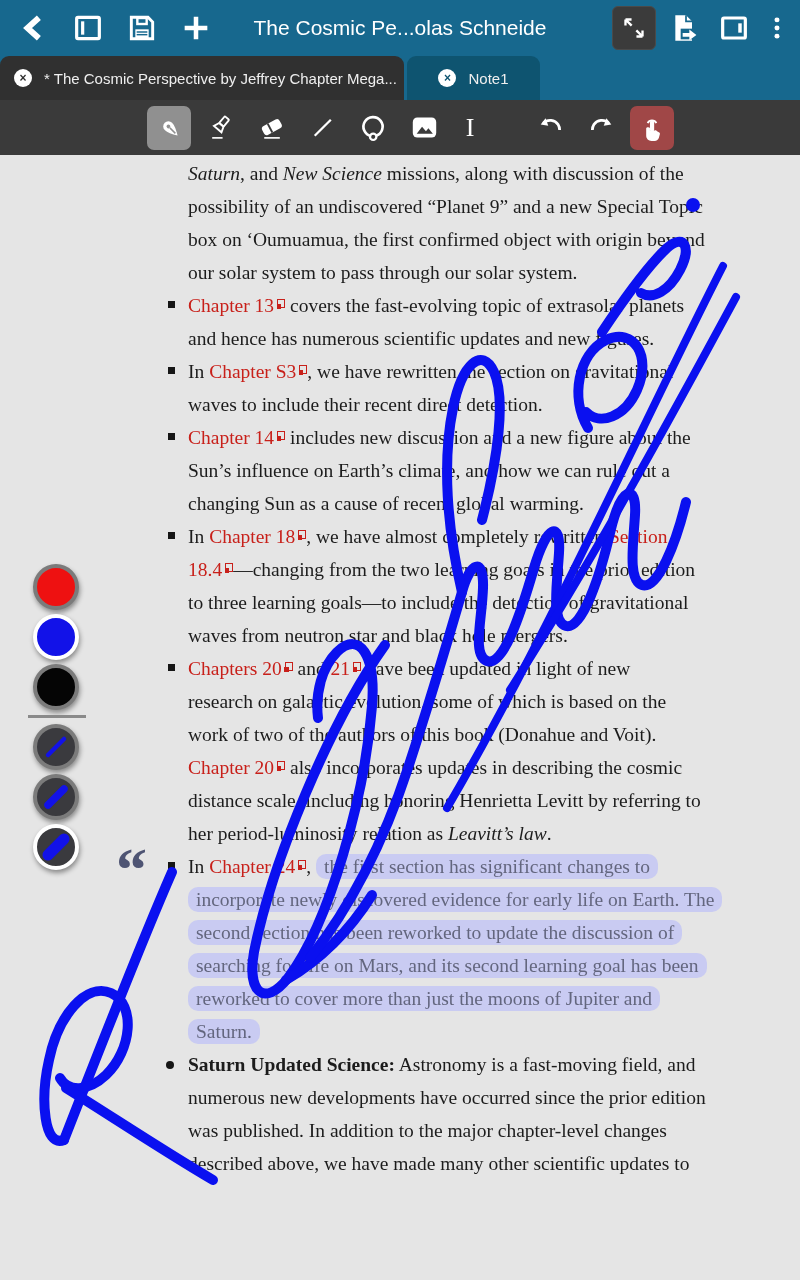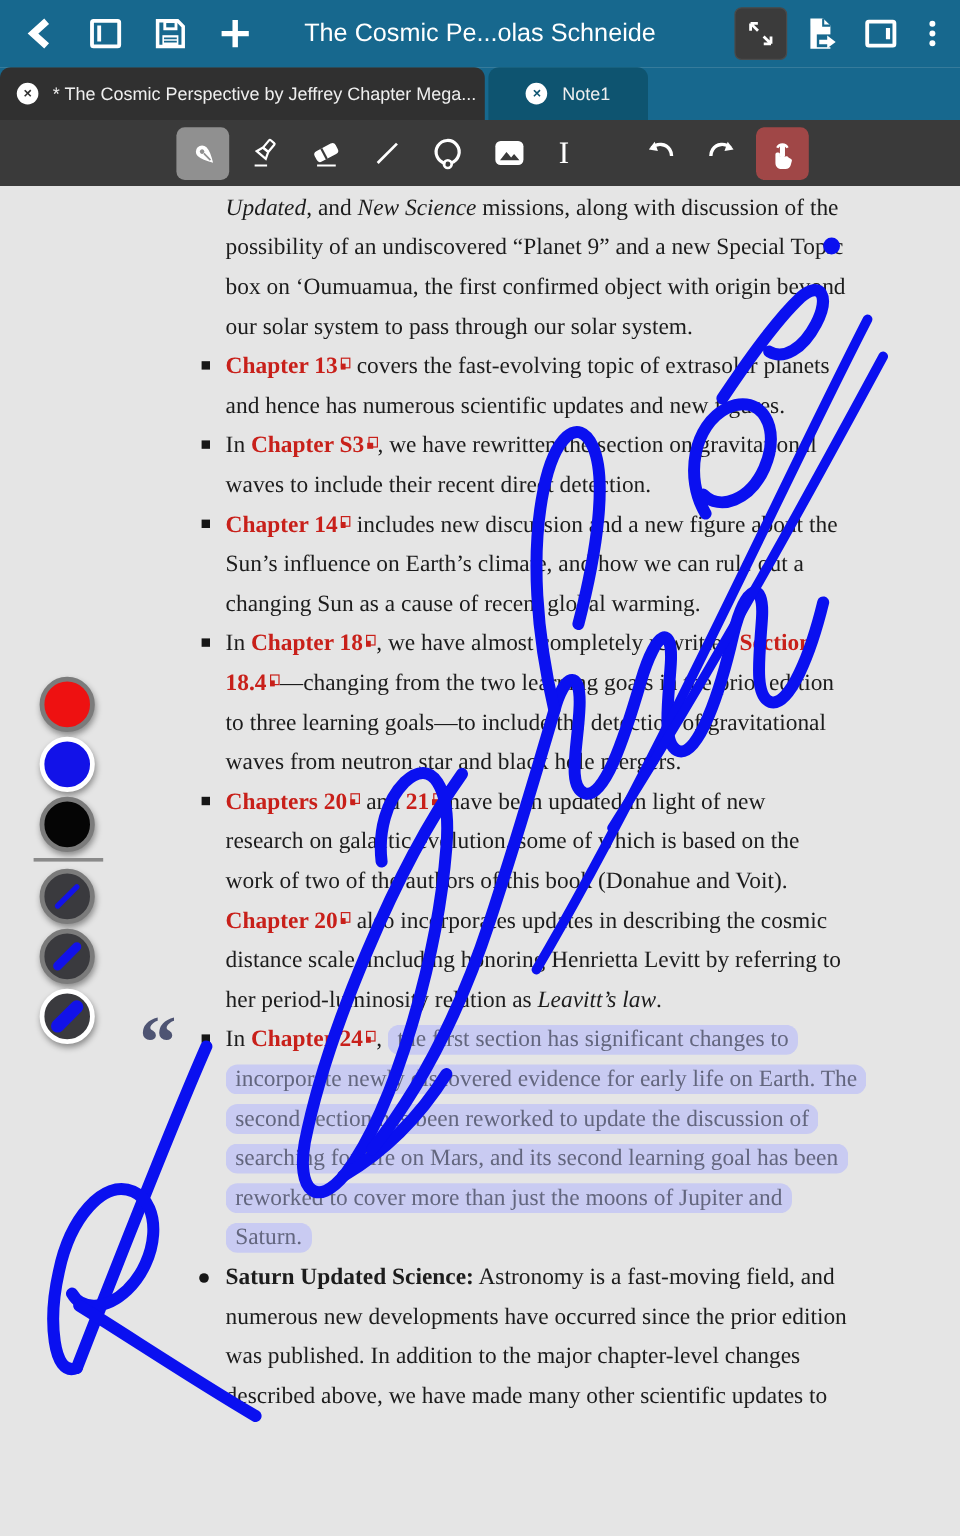--- a/index.html
+++ b/index.html
@@ -29,21 +29,21 @@
   .tool.sel-gray { background:#909090; }
   .tool.sel-red { background:#a04747; }
   .tool-spacer { width:34px; }
   .anntoolbar svg { display:block; }
 
   
   .doc { position:absolute; left:188px; top:157px; width:604px; font-family:"Liberation Serif","DejaVu Serif",serif; font-size:19.5px; line-height:33px; color:#1c1c1c; z-index:2; }
   .block { position:relative; }
   .bullet { position:absolute; left:-20px; top:12px; width:7px; height:7px; background:#161616; }
   .bullet.round-bullet { border-radius:50%; width:8px; height:8px; top:13px; left:-22px; }
-  .ref { color:#c8201a;font-weight:bold; }
+  .ref { color:#c8201a; }
   .lic { display:inline-block; width:8px; height:9px; border:1.5px solid #c8201a; margin-left:3px; vertical-align:4px; position:relative; }
   .lic::after { content:""; position:absolute; left:-1.5px; bottom:-1.5px; width:4.5px; height:4.5px; background:#c8201a; }
   .hl { background:#c9cbf2; color:#63667e; border-radius:10px; padding:2px 8px; -webkit-box-decoration-break:clone; box-decoration-break:clone; }
   .quote-mark { position:absolute; left:116px; top:838px; font-family:"Liberation Serif",serif; font-weight:bold; font-size:62px; line-height:1; color:#4e5473; z-index:3; }
 
   
   .palette { position:absolute; left:33px; top:564px; z-index:8; }
   .swatch { width:46px; height:46px; border-radius:50%; border:4px solid #7b7b7b; box-shadow:1px 3px 5px rgba(0,0,0,.40); margin-bottom:4px; }
   .swatch.selected { border-color:#ffffff; }
   .pal-divider { width:58px; height:3px; background:#8a8a8a; margin:5px 0 6px -5px; }
@@ -198,21 +198,21 @@
     <div class="tool sel-red">
       <svg width="28" height="28" viewBox="0 0 26 26">
           <path d="M9 8.5 a4.4 4.4 0 0 1 8 0" fill="none" stroke="#fff" stroke-width="1.8"></path>
           <rect x="11.1" y="5.5" width="3.9" height="11" rx="1.9" fill="#fff"></rect>
           <path d="M7.6 13.5 c0-1.4 2.7-1.8 3.5-.4 l0 2.4 c1-1.2 3-1 3.4 .2 c1-1 2.8-.7 3.2 .4 l2 1 c.6 .4 .8 .9 .6 1.7 l-.9 3.2 c-.5 1.8-2 3-4 3 h-2.8 c-2.9 0-5-2-5-5 z" fill="#fff"></path>
         </svg>
     </div>
   </div>
 
   <div class="doc">
-      <div class="block paragraph"><span class="btxt"><i>Updated</i>, and <i>New Science</i> missions, along with discussion of the<br>possibility of an undiscovered “Planet 9” and a new Special Topic<br>box on ʻOumuamua, the first confirmed object with origin beyond<br>our solar system to pass through our solar system.</span></div>
+      <div class="block paragraph"><span class="btxt"><i>Saturn</i>, and <i>New Science</i> missions, along with discussion of the<br>possibility of an undiscovered “Planet 9” and a new Special Topic<br>box on ʻOumuamua, the first confirmed object with origin beyond<br>our solar system to pass through our solar system.</span></div>
       <div class="block square-bullet"><span class="bullet square-bullet"></span><span class="btxt"><span class="ref">Chapter 13<span class="lic"></span></span> covers the fast-evolving topic of extrasolar planets<br>and hence has numerous scientific updates and new figures.</span></div>
       <div class="block square-bullet"><span class="bullet square-bullet"></span><span class="btxt">In <span class="ref">Chapter S3<span class="lic"></span></span>, we have rewritten the section on gravitational<br>waves to include their recent direct detection.</span></div>
       <div class="block square-bullet"><span class="bullet square-bullet"></span><span class="btxt"><span class="ref">Chapter 14<span class="lic"></span></span> includes new discussion and a new figure about the<br>Sun’s influence on Earth’s climate, and how we can rule out a<br>changing Sun as a cause of recent global warming.</span></div>
       <div class="block square-bullet"><span class="bullet square-bullet"></span><span class="btxt">In <span class="ref">Chapter 18<span class="lic"></span></span>, we have almost completely rewritten <span class="ref">Section<br>18.4<span class="lic"></span></span>—changing from the two learning goals in the prior edition<br>to three learning goals—to include the detection of gravitational<br>waves from neutron star and black hole mergers.</span></div>
       <div class="block square-bullet"><span class="bullet square-bullet"></span><span class="btxt"><span class="ref">Chapters 20<span class="lic"></span></span> and <span class="ref">21<span class="lic"></span></span> have been updated in light of new<br>research on galactic evolution, some of which is based on the<br>work of two of the authors of this book (Donahue and Voit).<br><span class="ref">Chapter 20<span class="lic"></span></span> also incorporates updates in describing the cosmic<br>distance scale, including honoring Henrietta Levitt by referring to<br>her period-luminosity relation as <i>Leavitt’s law</i>.</span></div>
       <div class="block square-bullet"><span class="bullet square-bullet"></span><span class="btxt">In <span class="ref">Chapter 24<span class="lic"></span></span>, <span class="hl">the first section has significant changes to<br>incorporate newly discovered evidence for early life on Earth. The<br>second section has been reworked to update the discussion of<br>searching for life on Mars, and its second learning goal has been<br>reworked to cover more than just the moons of Jupiter and<br>Saturn.</span></span></div>
       <div class="block round-bullet"><span class="bullet round-bullet"></span><span class="btxt"><b>Saturn Updated Science:</b> Astronomy is a fast-moving field, and<br>numerous new developments have occurred since the prior edition<br>was published. In addition to the major chapter-level changes<br>described above, we have made many other scientific updates to</span></div>
     </div>
   <div class="quote-mark">“</div>
 

